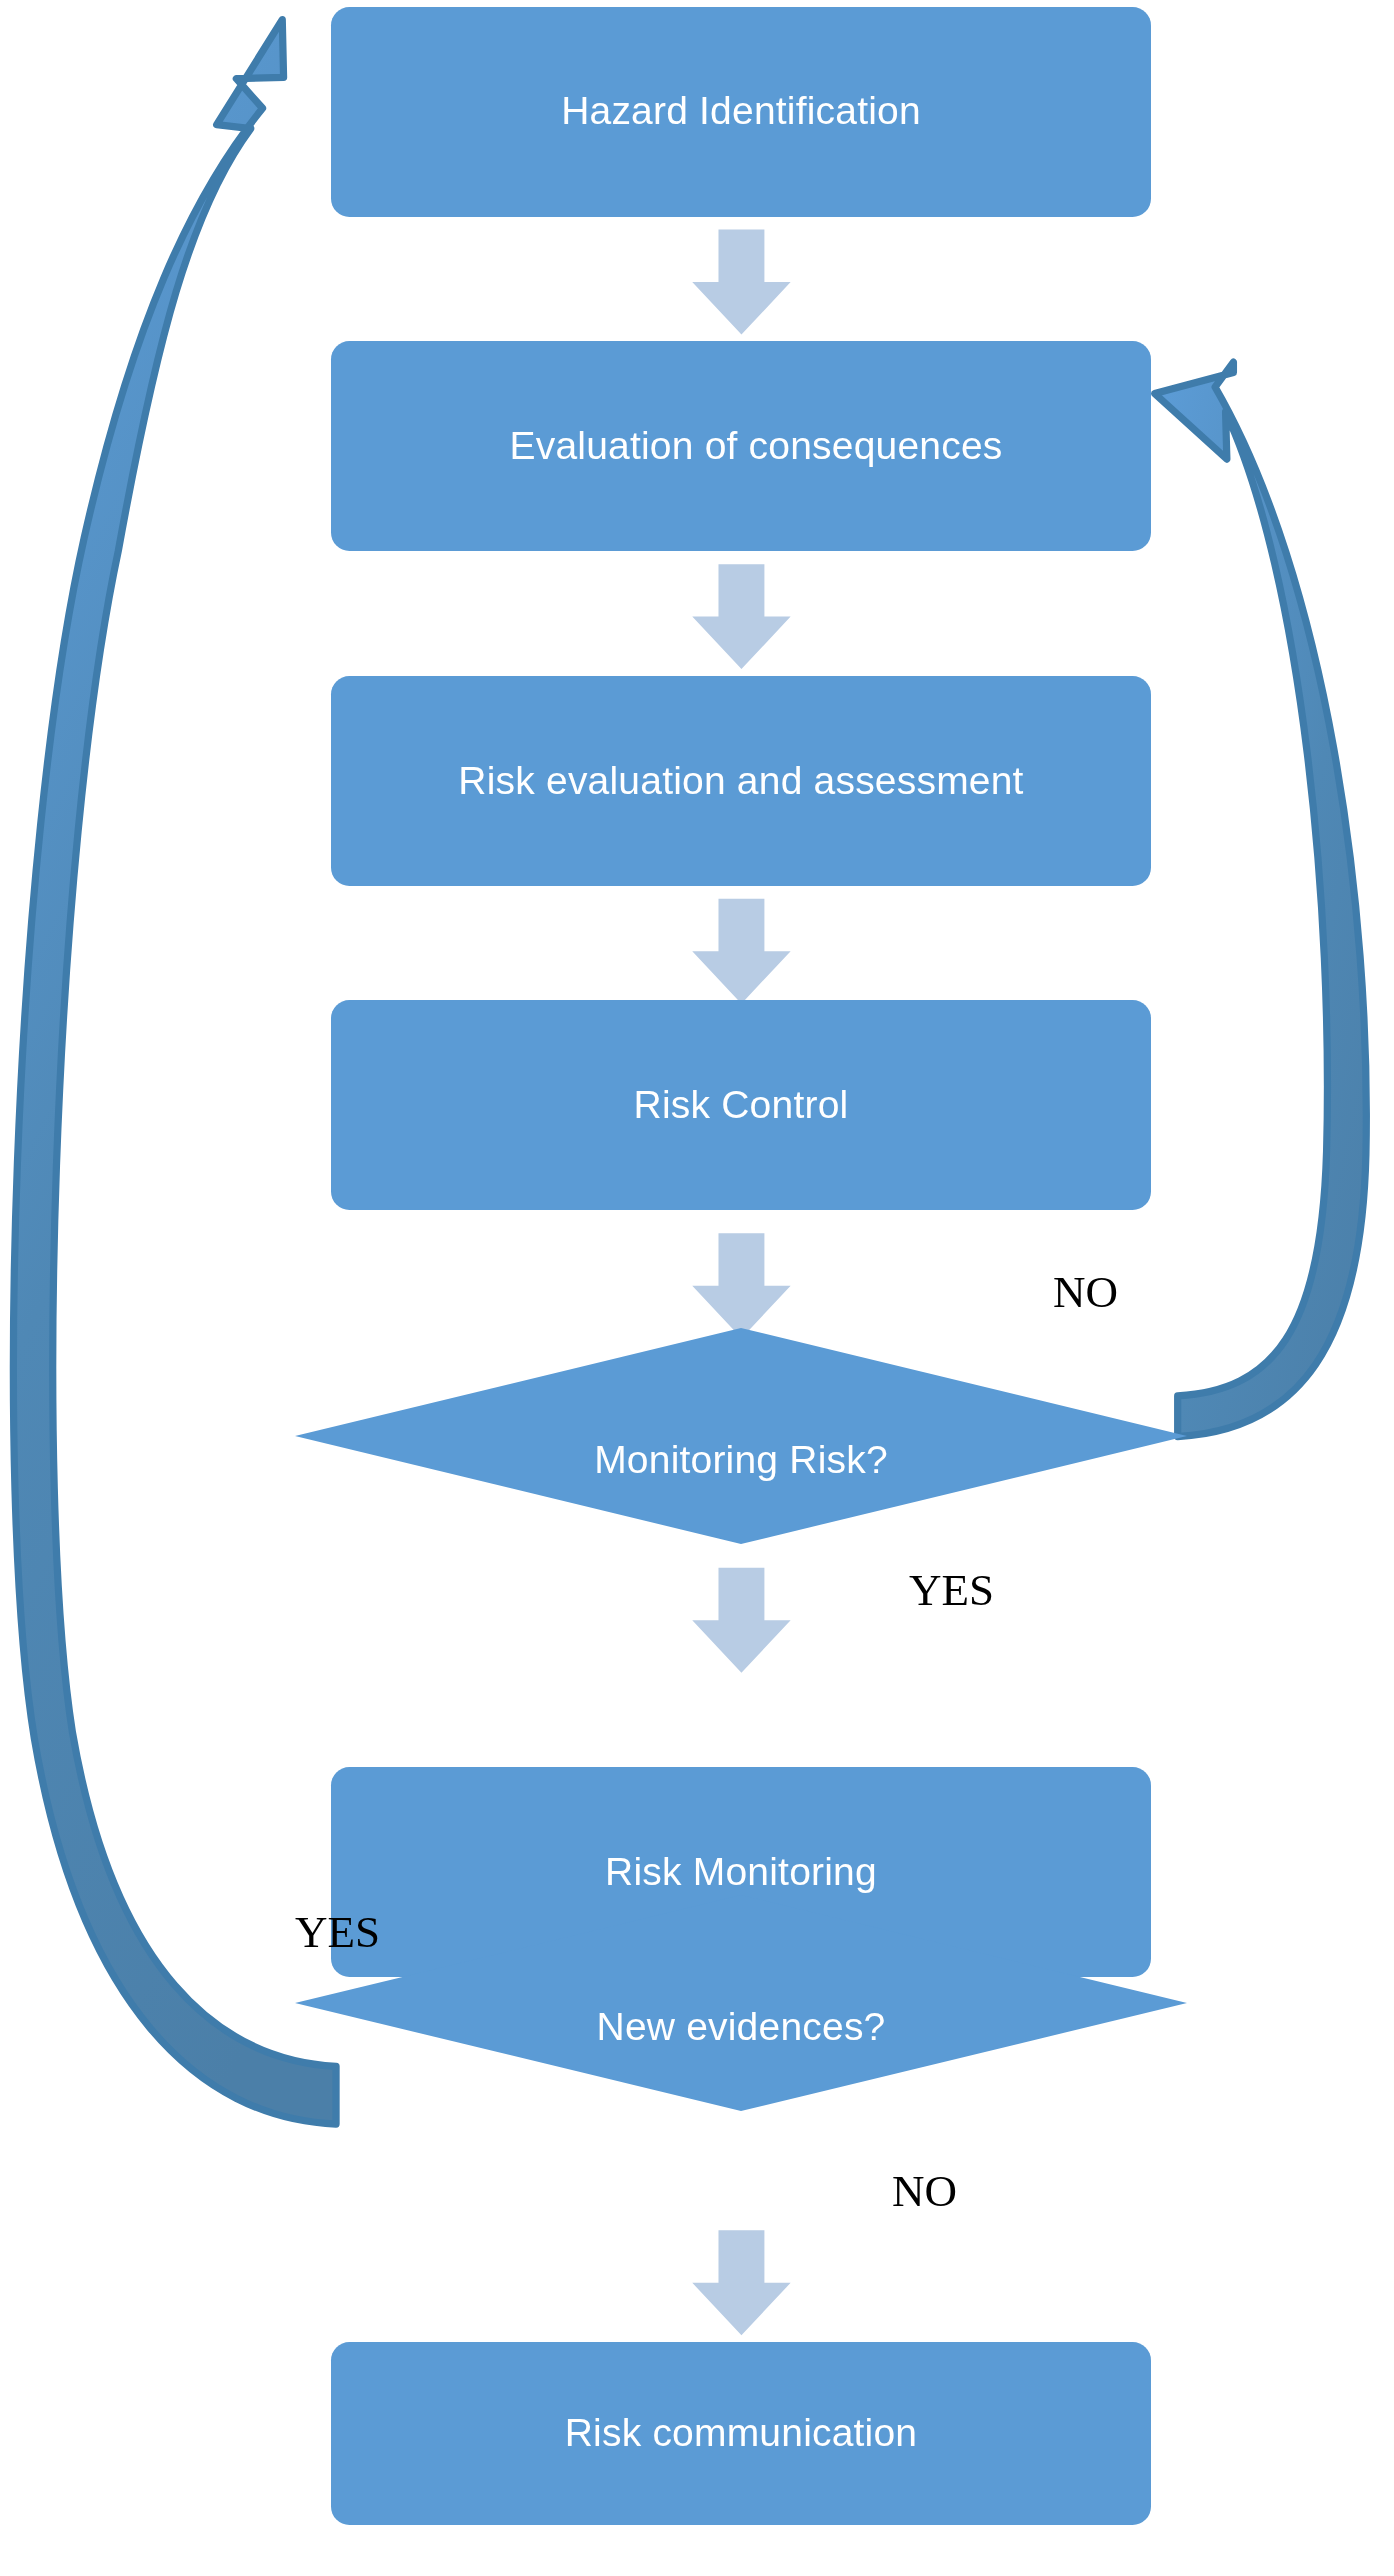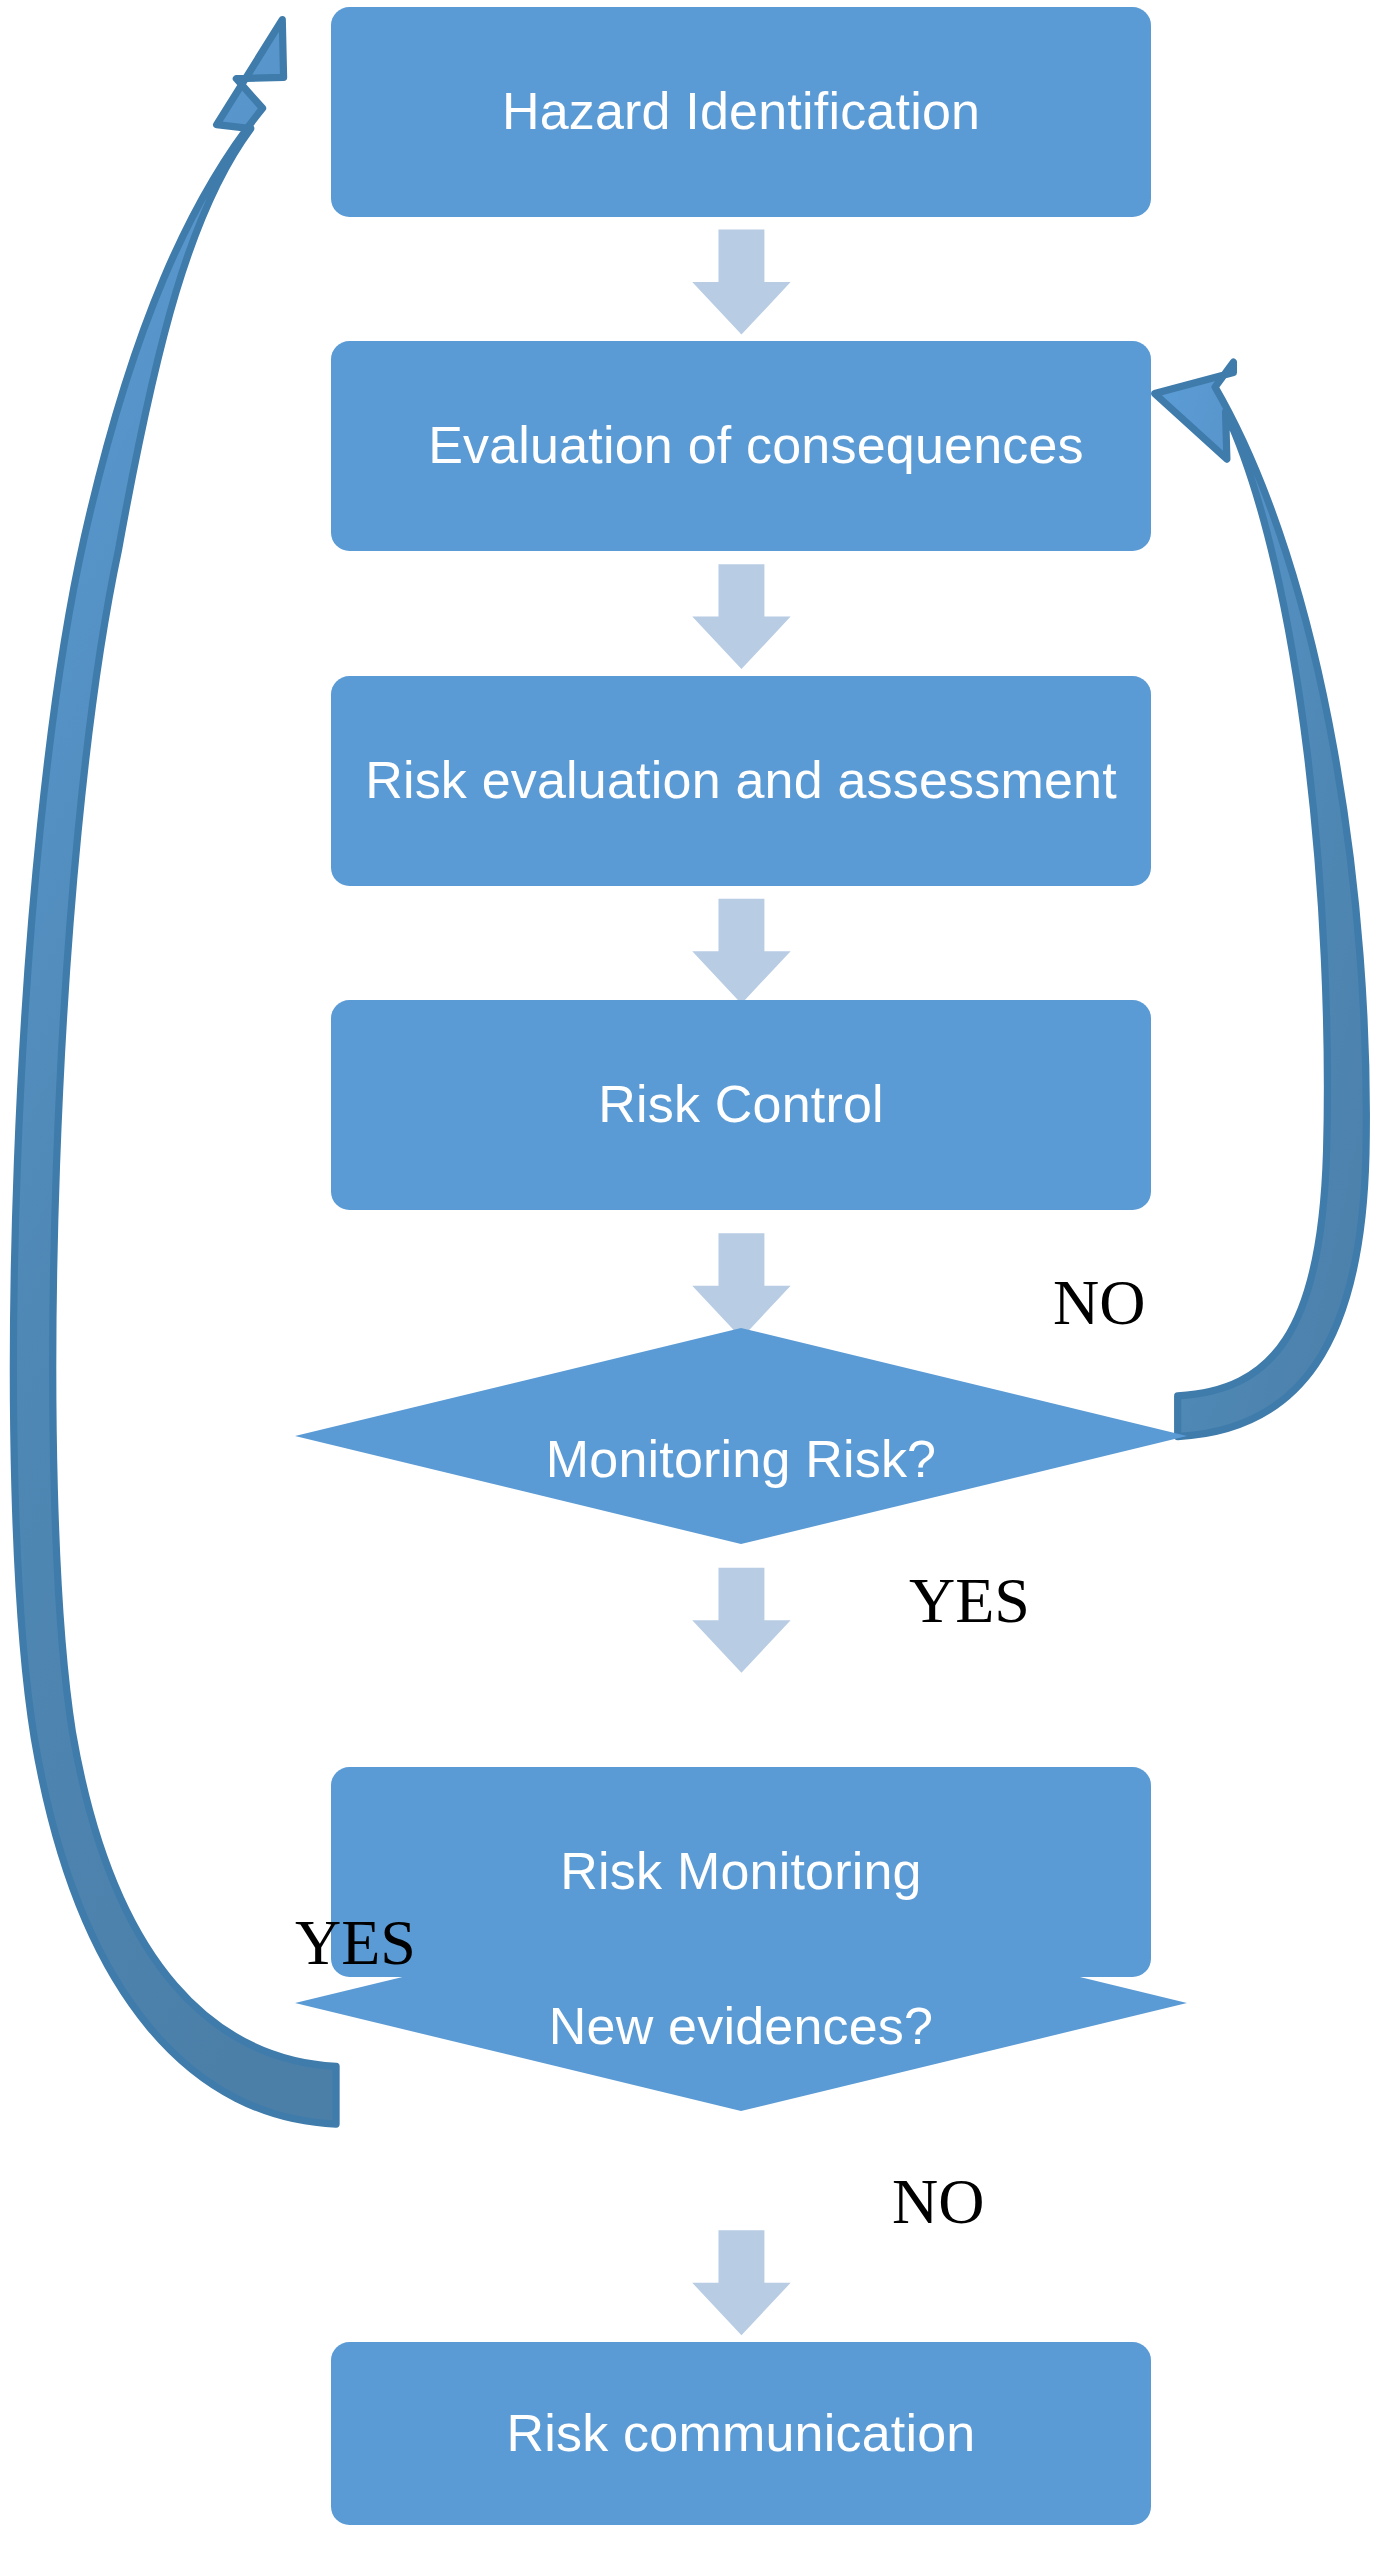--- a/index.html
+++ b/index.html
@@ -35,21 +35,21 @@
   .process-box {
     background: #5b9bd5;
     border-radius: 18.4px;
     width: 820px;
     left: 331px;
     height: 210px;
   }
   .node-label {
     color: #ffffff;
     font-family: "Liberation Sans", sans-serif;
-    font-size: 52px;
+    font-size: 39px;
     font-weight: 400;
     line-height: 1.1;
     letter-spacing: 0.2px;
     text-align: center;
     white-space: nowrap;
     user-select: none;
   }
   .decision {
     width: 892px;
     height: 216px;
@@ -64,21 +64,21 @@
     clip-path: polygon(50% 0%, 100% 50%, 50% 100%, 0% 50%);
   }
   .decision .node-label {
     position: relative;
     z-index: 2;
     transform: translateY(23.6px);
   }
   .edge-label {
     position: absolute;
     font-family: "Liberation Serif", serif;
-    font-size: 64px;
+    font-size: 45px;
     color: #000000;
     white-space: nowrap;
     user-select: none;
   }
 </style>
 </head>
 <body>
 
 <div id="flow-root">
 

